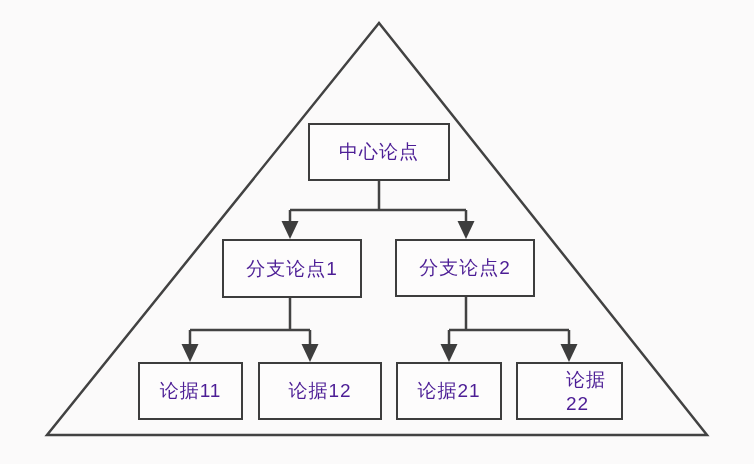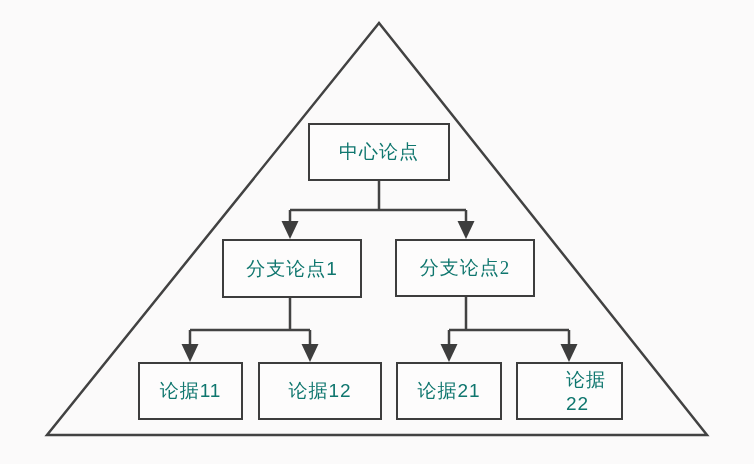--- a/index.html
+++ b/index.html
@@ -25,25 +25,25 @@
   .node {
     position: absolute;
     box-sizing: border-box;
     background: #fdfcfc;
     border: 2px solid #3d3d3d;
     display: flex;
     align-items: center;
     justify-content: center;
     font-size: 19px;
     letter-spacing: 1px;
-    color: #0f766e;
+    color: #4c1d95;
   }
   .node-central  { left: 308px; top: 123px; width: 142px; height: 58px; }
   .node-branch1  { left: 222px; top: 239px; width: 140px; height: 59px; }
-  .node-branch2  { left: 395px; top: 239px; width: 140px; height: 58px; font-family: Liberation Serif, serif; }
+  .node-branch2  { left: 395px; top: 239px; width: 140px; height: 58px; }
   .node-ev11     { left: 138px; top: 362px; width: 105px; height: 58px; }
   .node-ev12     { left: 258px; top: 362px; width: 124px; height: 58px; }
   .node-ev21     { left: 396px; top: 362px; width: 106px; height: 58px; }
   .node-ev22     { left: 516px; top: 362px; width: 107px; height: 58px; padding-left: 48px; }
 </style>
 </head>
 <body>
 
 <div class="canvas">
 

